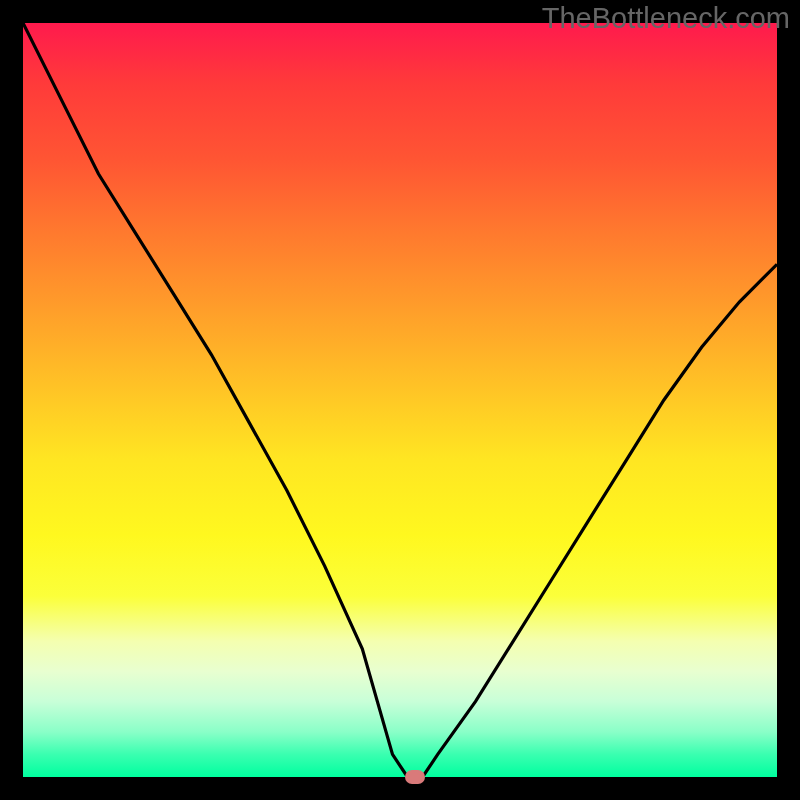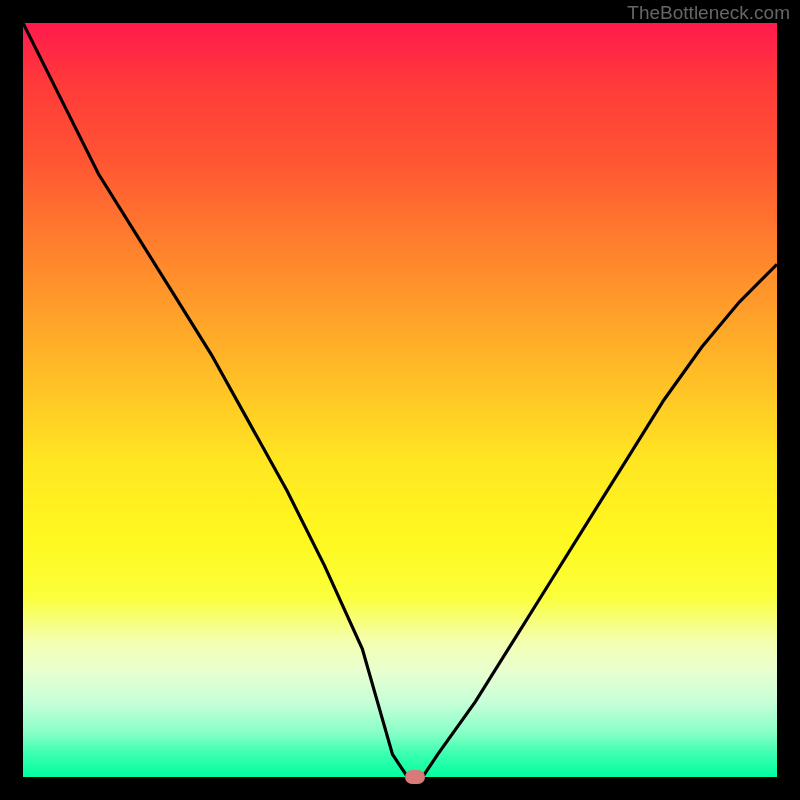--- a/index.html
+++ b/index.html
@@ -9,21 +9,21 @@
     background: #000;
     position: relative;
     font-family: Arial, sans-serif;
     overflow: hidden;
   }
   .watermark {
     position: absolute;
     top: 2px;
     right: 10px;
     color: #666;
-    font-size: 19px;
+    font-size: 29px;
     font-weight: 500;
     z-index: 10;
   }
   .plot-area {
     position: absolute;
     top: 23px;
     left: 23px;
     width: 754px;
     height: 754px;
     background: linear-gradient(to bottom,

